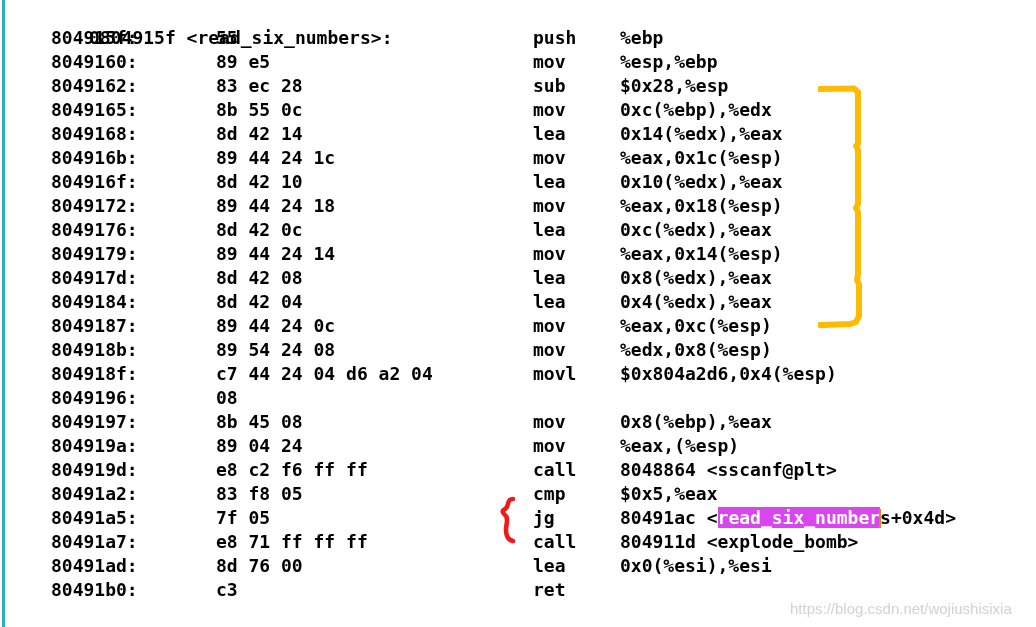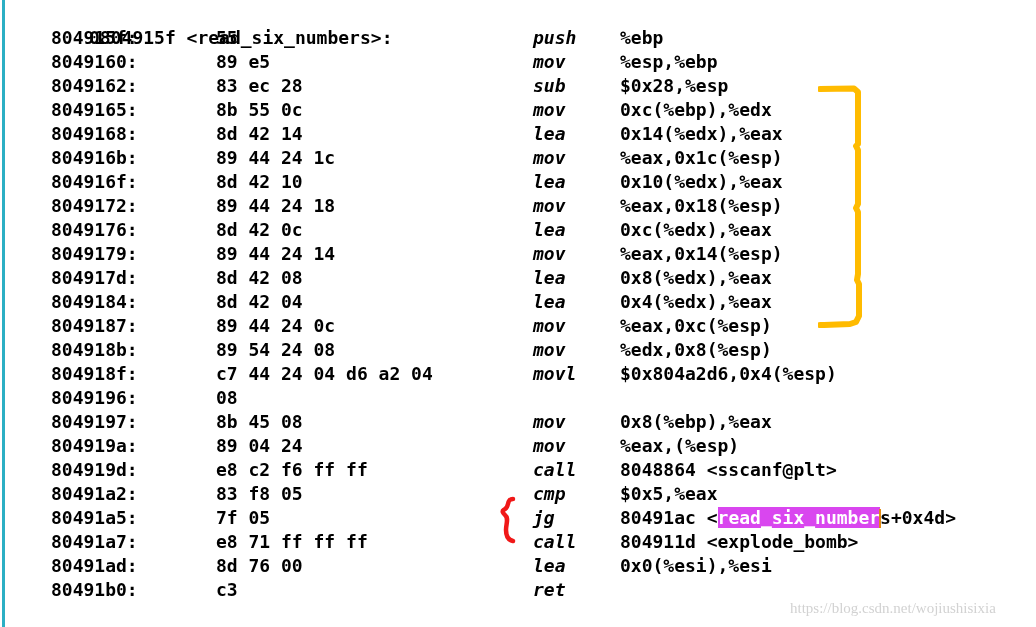--- a/index.html
+++ b/index.html
@@ -38,21 +38,20 @@
     box-sizing:border-box;
     margin-left:20px;
   }
   .col-bytes{
     display:inline-block;width:317px;
     box-sizing:border-box;
   }
   .col-mnem{
     display:inline-block;width:87px;
     box-sizing:border-box;
-    font-style:italic;
   }
   .col-ops{
     display:inline-block;
     box-sizing:border-box;
   }
   .sel{
     background:#d946ef;
     color:#ffffff;
   }
   .caret{
@@ -74,21 +73,21 @@
   .ann-red{
     position:absolute;
     left:494px;top:496px;
     width:28px;height:50px;
     pointer-events:none;
   }
 
   .watermark{
     position:absolute;
     left:790px;top:600px;
-    font-family:Liberation Serif, serif;
+    font-family:Liberation Sans, sans-serif;
     font-size:15px;
     color:#d2d2d2;
     white-space:nowrap;
     letter-spacing:0px;
   }
 </style>
 </head>
 <body>
 
 <div id="root">

